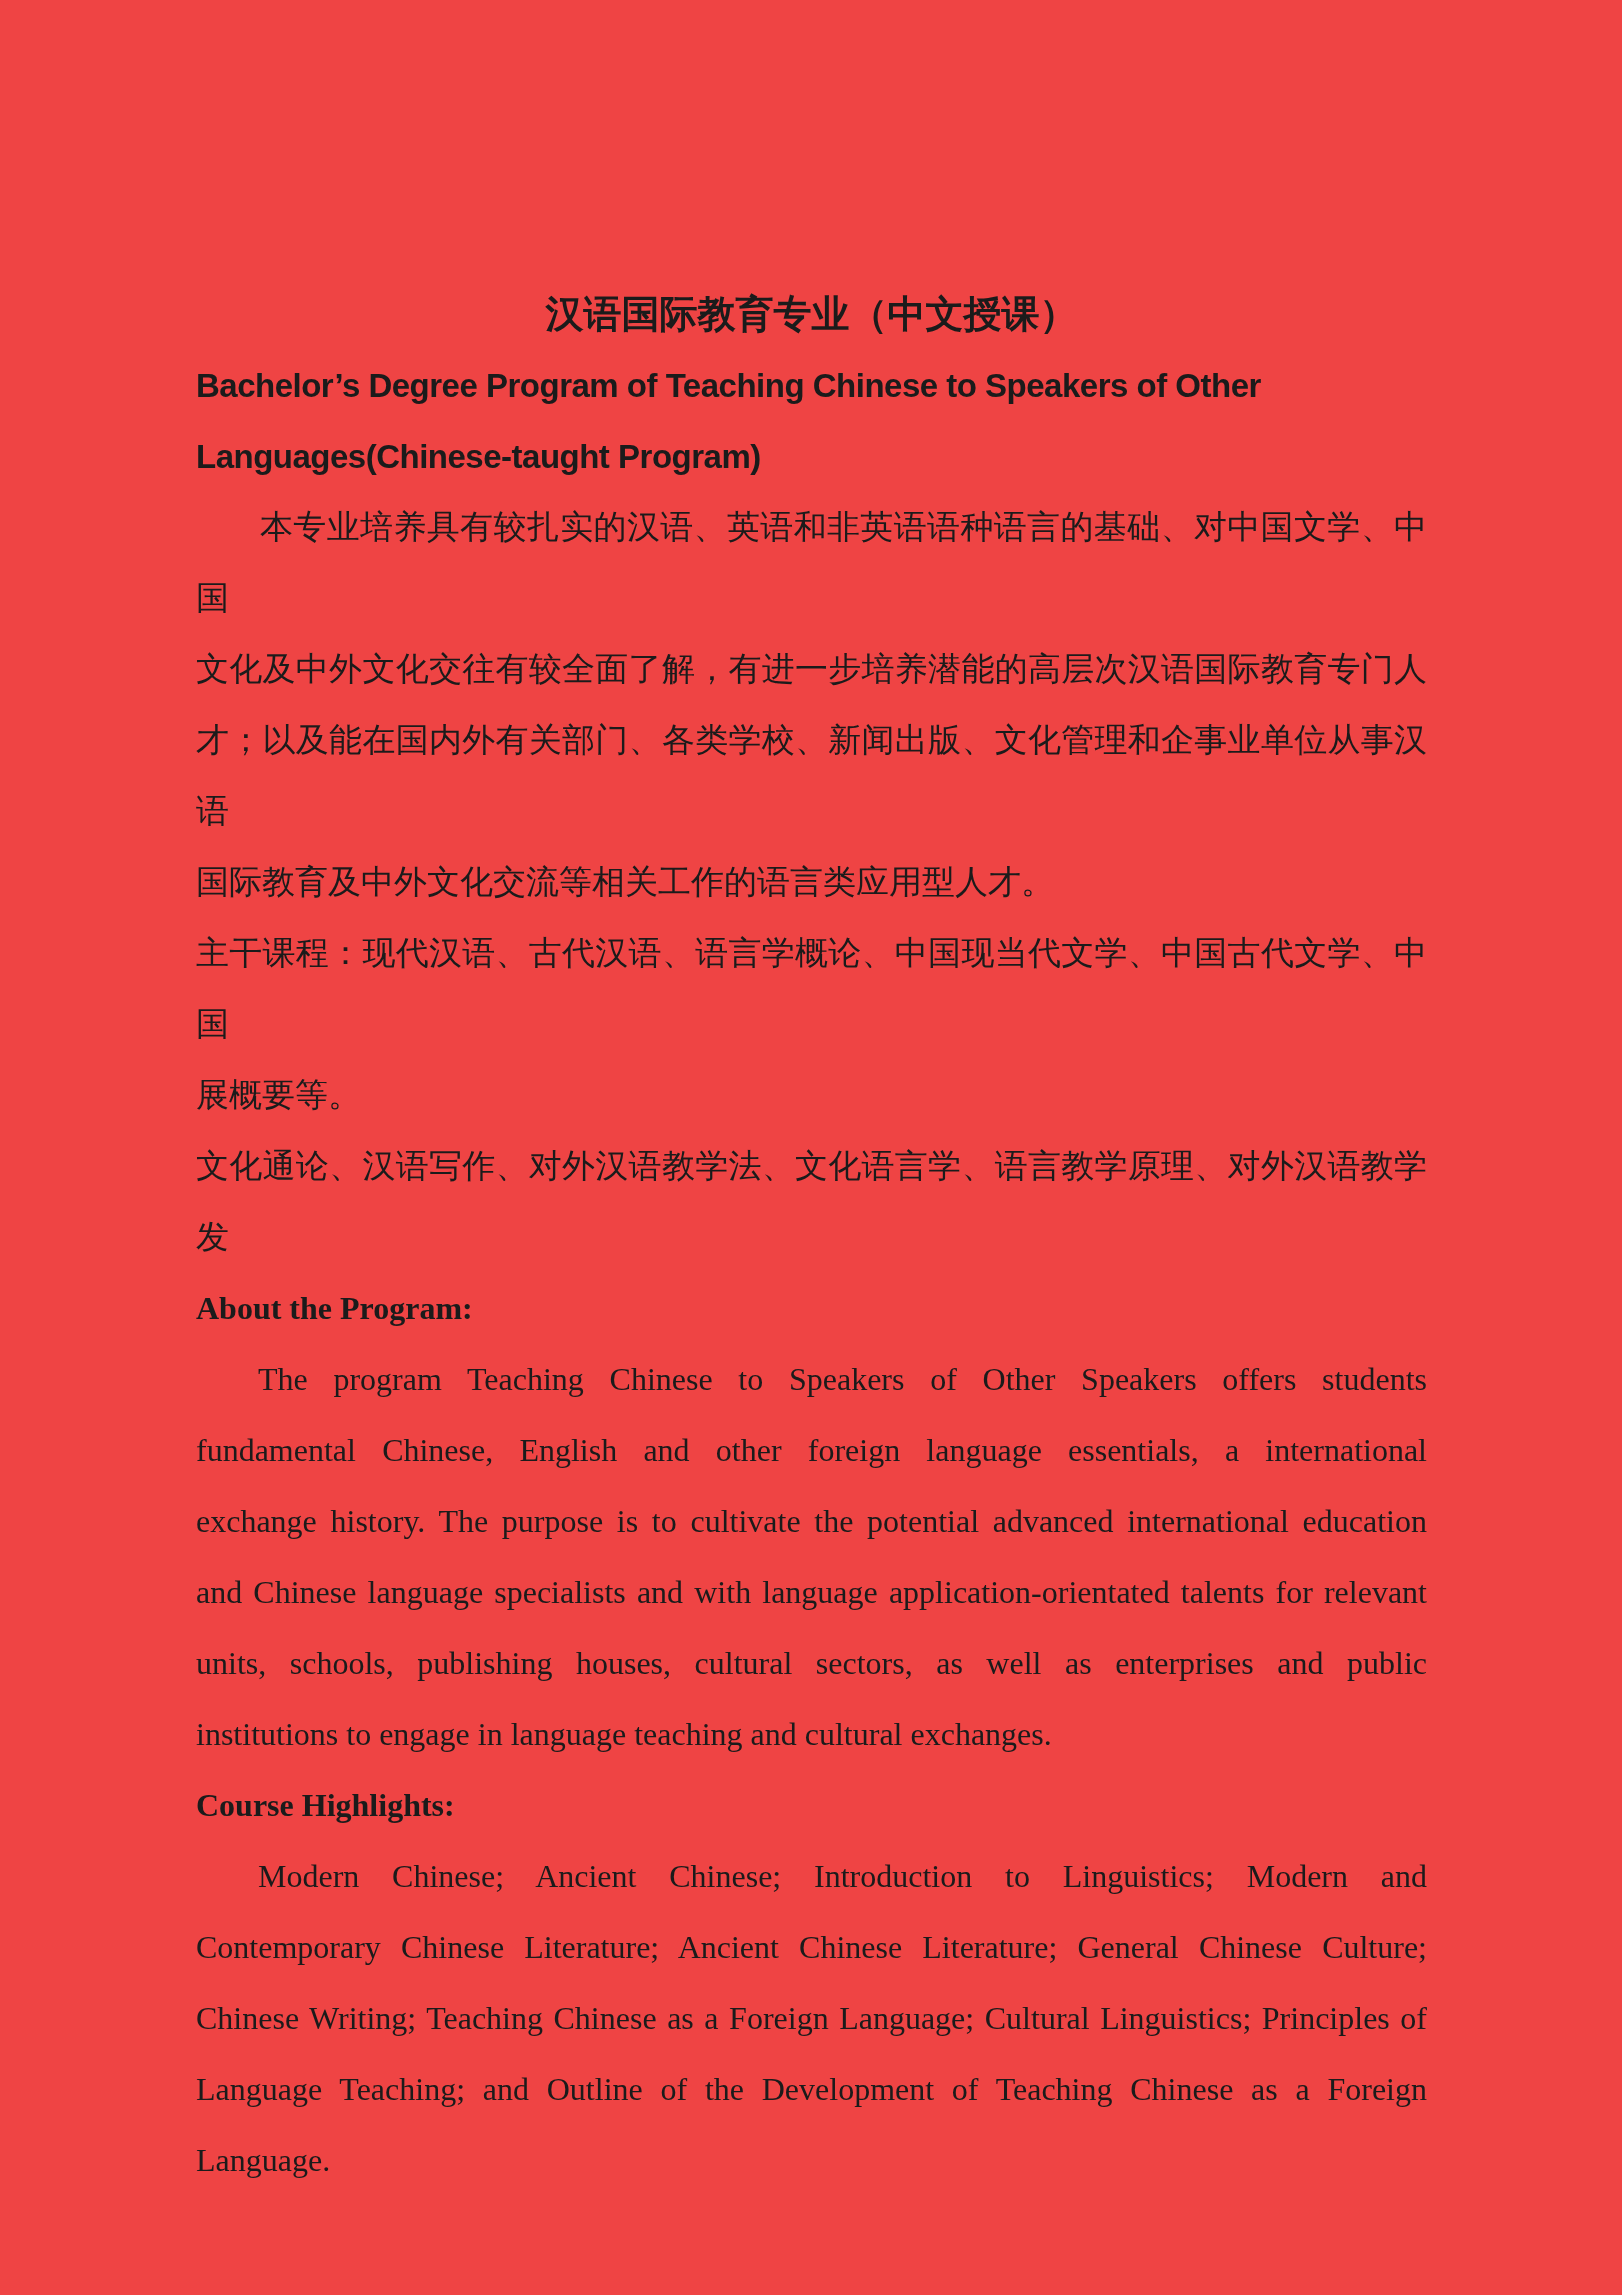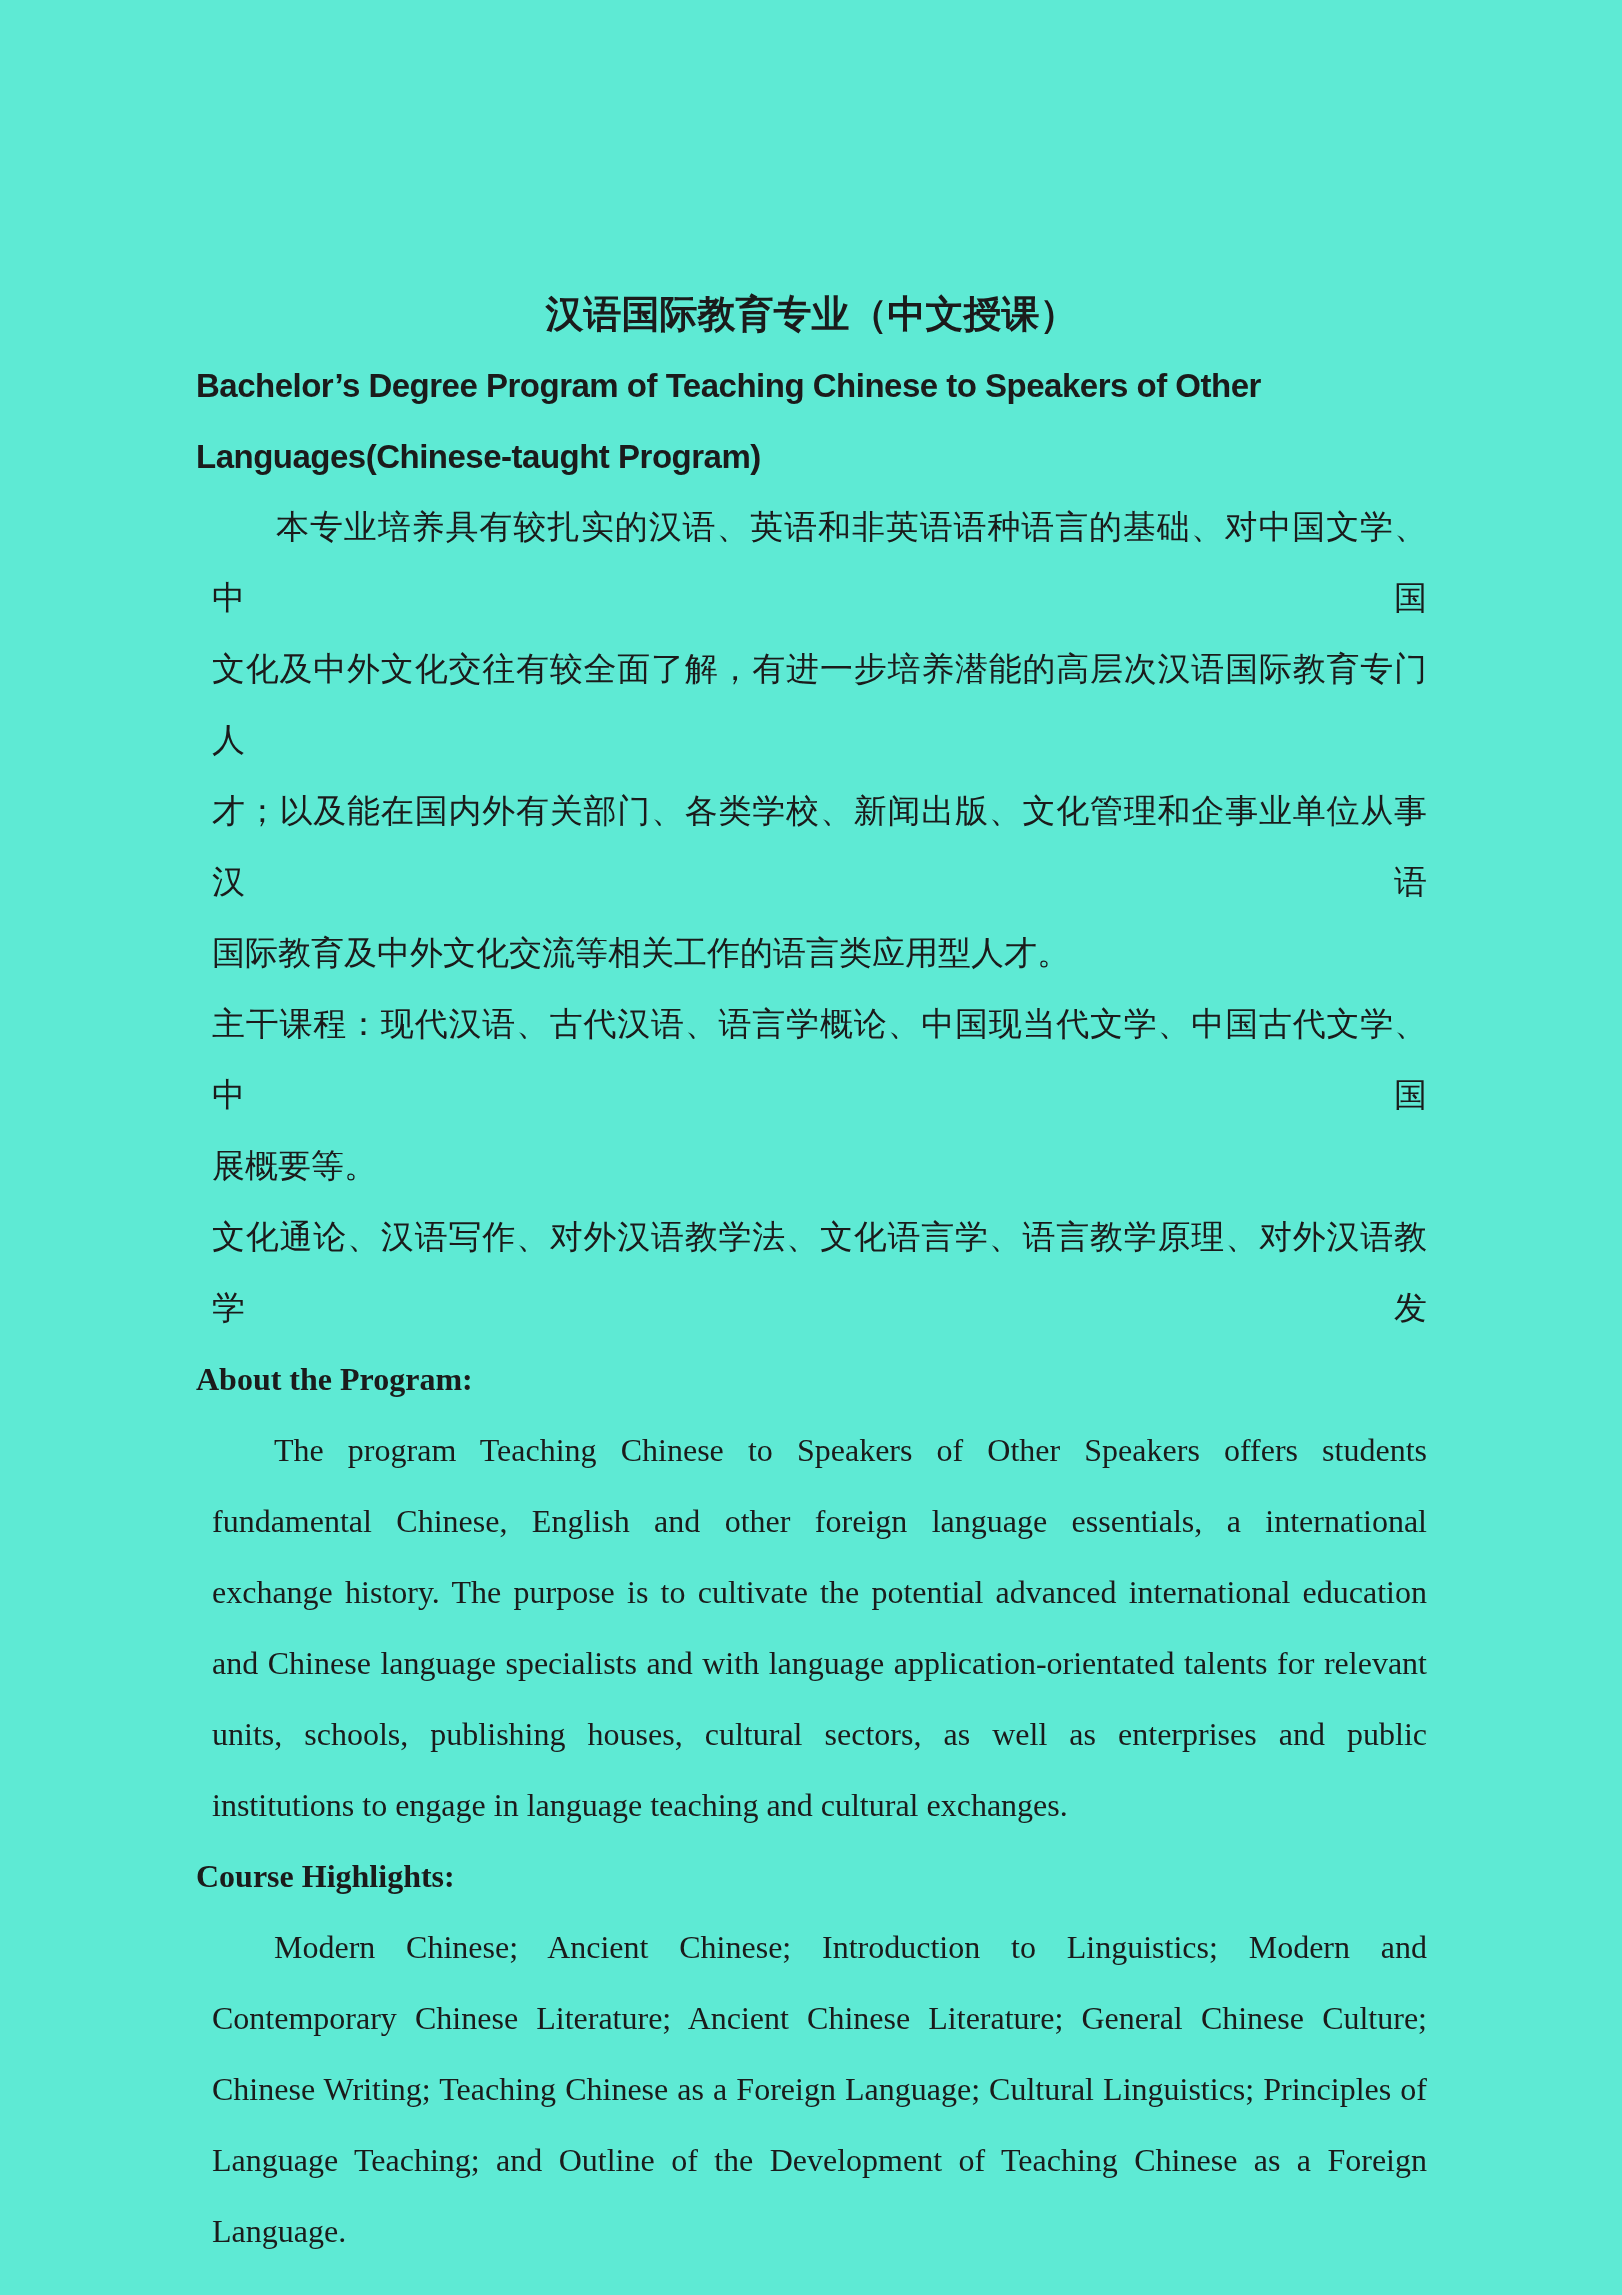--- a/index.html
+++ b/index.html
@@ -6,34 +6,33 @@
     margin: 0;
     padding: 0;
     background: #ffffff;
   }
   .page {
     position: relative;
     width: 1623px;
     height: 2295px;
     box-sizing: border-box;
     padding: 279px 196px 0 196px;
-    background: #5eead4;
+    background: #ef4444;
     color: #1b1b1b;
     font-family: "Liberation Serif", serif;
   }
   .line {
     line-height: 71px;
     white-space: nowrap;
   }
   
   .jline {
     white-space: normal;
     text-align: justify;
     text-align-last: justify;
-    margin-left: 16px;
   }
   .jline.last {
     text-align-last: left;
   }
   .zh-body {
     font-size: 33px;
     font-family: "Liberation Serif", serif;
   }
   .en-body {
     font-size: 32px;

